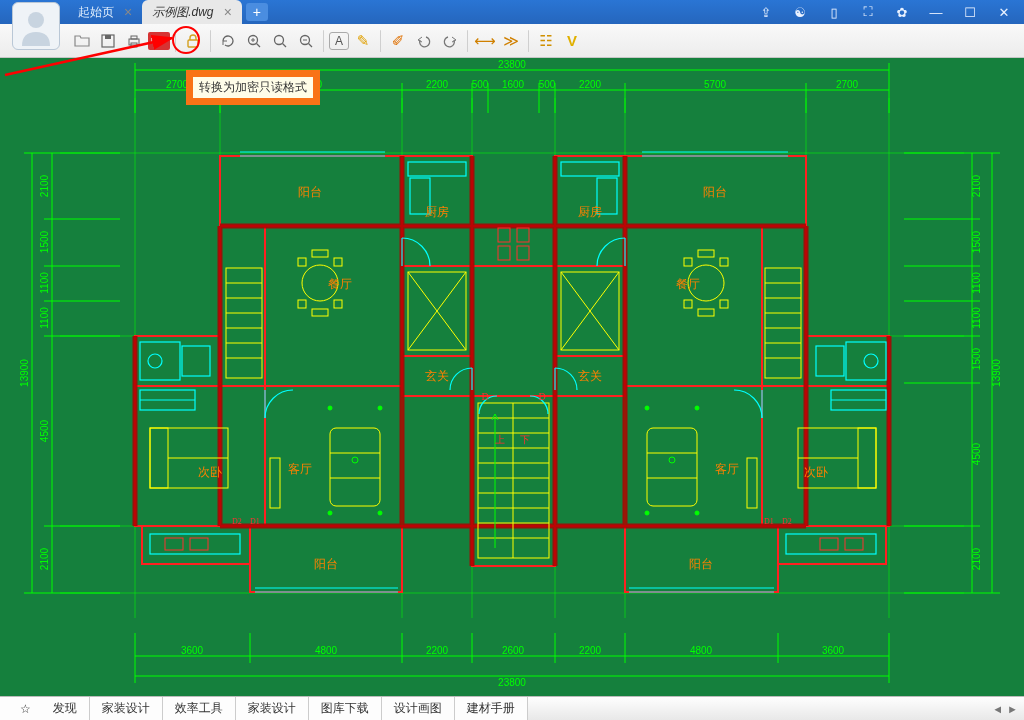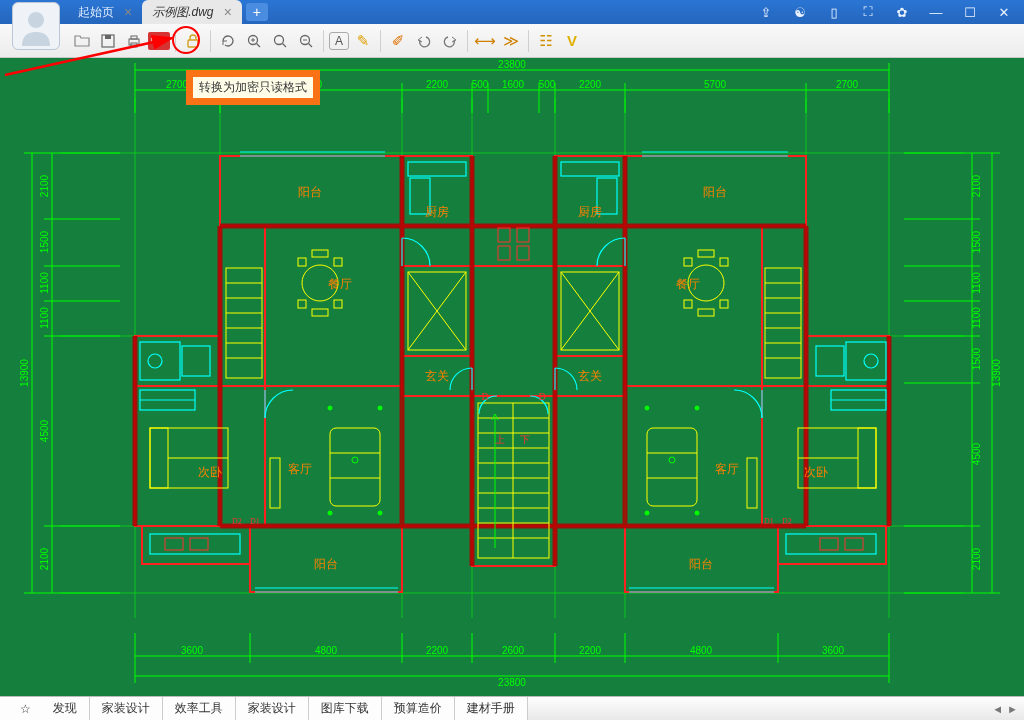--- a/index.html
+++ b/index.html
@@ -501,19 +501,19 @@
 
 </svg>
 </div>
 
 <div class="bottombar">
   <div class="btab first">☆ <span style="margin-left:22px">发现</span></div>
   <div class="btab">家装设计</div>
   <div class="btab">效率工具</div>
   <div class="btab">家装设计</div>
   <div class="btab">图库下载</div>
-  <div class="btab">预算造价</div>
+  <div class="btab">设计画图</div>
   <div class="btab">建材手册</div>
   <div class="arrows">
       <span>◄</span>
       <span>►</span>
     </div>
 </div>
 
 </body></html>

